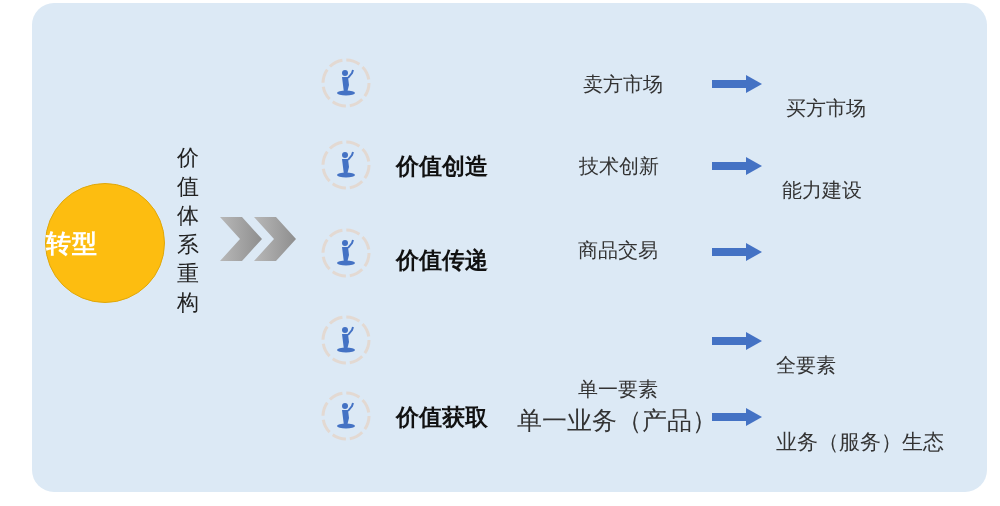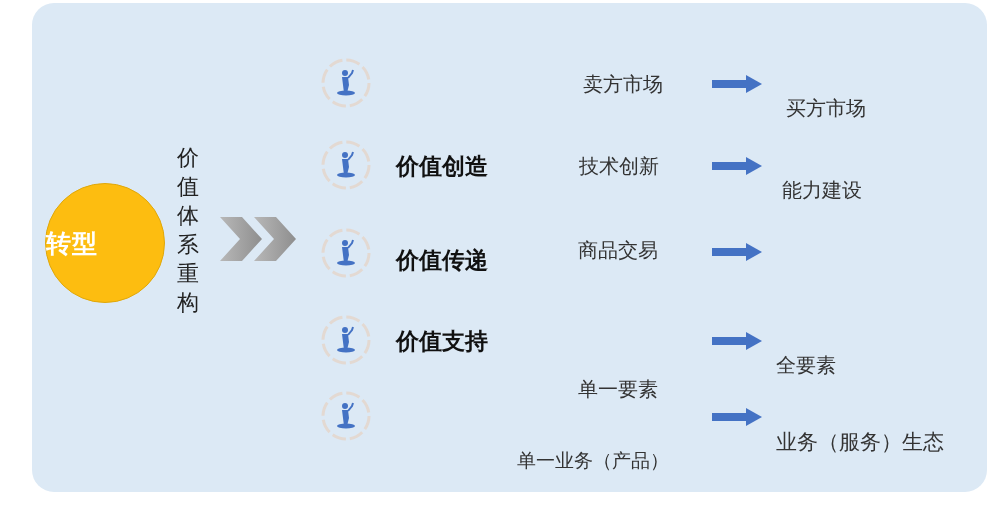--- a/index.html
+++ b/index.html
@@ -120,36 +120,36 @@
 </div>
 
 <div class="row" style="top:314px;">
   <svg class="icon-ring" viewBox="0 0 52 52">
     <circle cx="26" cy="26" r="23" fill="none" stroke="#e3d9d2" stroke-width="3" stroke-dasharray="14 4"></circle>
     <ellipse cx="26" cy="36" rx="9" ry="2.5" fill="#4472c4"></ellipse>
     <circle cx="25" cy="16" r="3" fill="#4472c4"></circle>
     <path d="M22 20 L28 20 L29 28 L27 36 L24 36 L23 28 Z" fill="#4472c4"></path>
     <path d="M28 21 L32 16 L33 13" stroke="#4472c4" stroke-width="2" fill="none"></path>
   </svg>
-  <span class="title">价值支持</span>
   <span class="from" style="left:262px;margin-top:48px;">单一要素</span>
   <svg class="arrow" viewBox="0 0 50 18">
     <rect x="0" y="5" width="36" height="8" fill="#4472c4"></rect>
     <polygon points="34,0 50,9 34,18" fill="#4472c4"></polygon>
   </svg>
   <span class="to" style="left:460px;">全要素</span>
 </div>
 
 <div class="row" style="top:390px;">
   <svg class="icon-ring" viewBox="0 0 52 52">
     <circle cx="26" cy="26" r="23" fill="none" stroke="#e3d9d2" stroke-width="3" stroke-dasharray="14 4"></circle>
     <ellipse cx="26" cy="36" rx="9" ry="2.5" fill="#4472c4"></ellipse>
     <circle cx="25" cy="16" r="3" fill="#4472c4"></circle>
     <path d="M22 20 L28 20 L29 28 L27 36 L24 36 L23 28 Z" fill="#4472c4"></path>
     <path d="M28 21 L32 16 L33 13" stroke="#4472c4" stroke-width="2" fill="none"></path>
   </svg>
-  <span class="from" style="left:201px; font-size:19px;margin-top:44px;">单一业务（产品）</span>
+  <span class="title">价值获取</span>
+  <span class="from" style="left:201px; font-size:25px;">单一业务（产品）</span>
   <svg class="arrow" viewBox="0 0 50 18">
     <rect x="0" y="5" width="36" height="8" fill="#4472c4"></rect>
     <polygon points="34,0 50,9 34,18" fill="#4472c4"></polygon>
   </svg>
   <span class="to" style="left:460px; font-size:21px;">业务（服务）生态</span>
 </div>
 
 </body></html>

